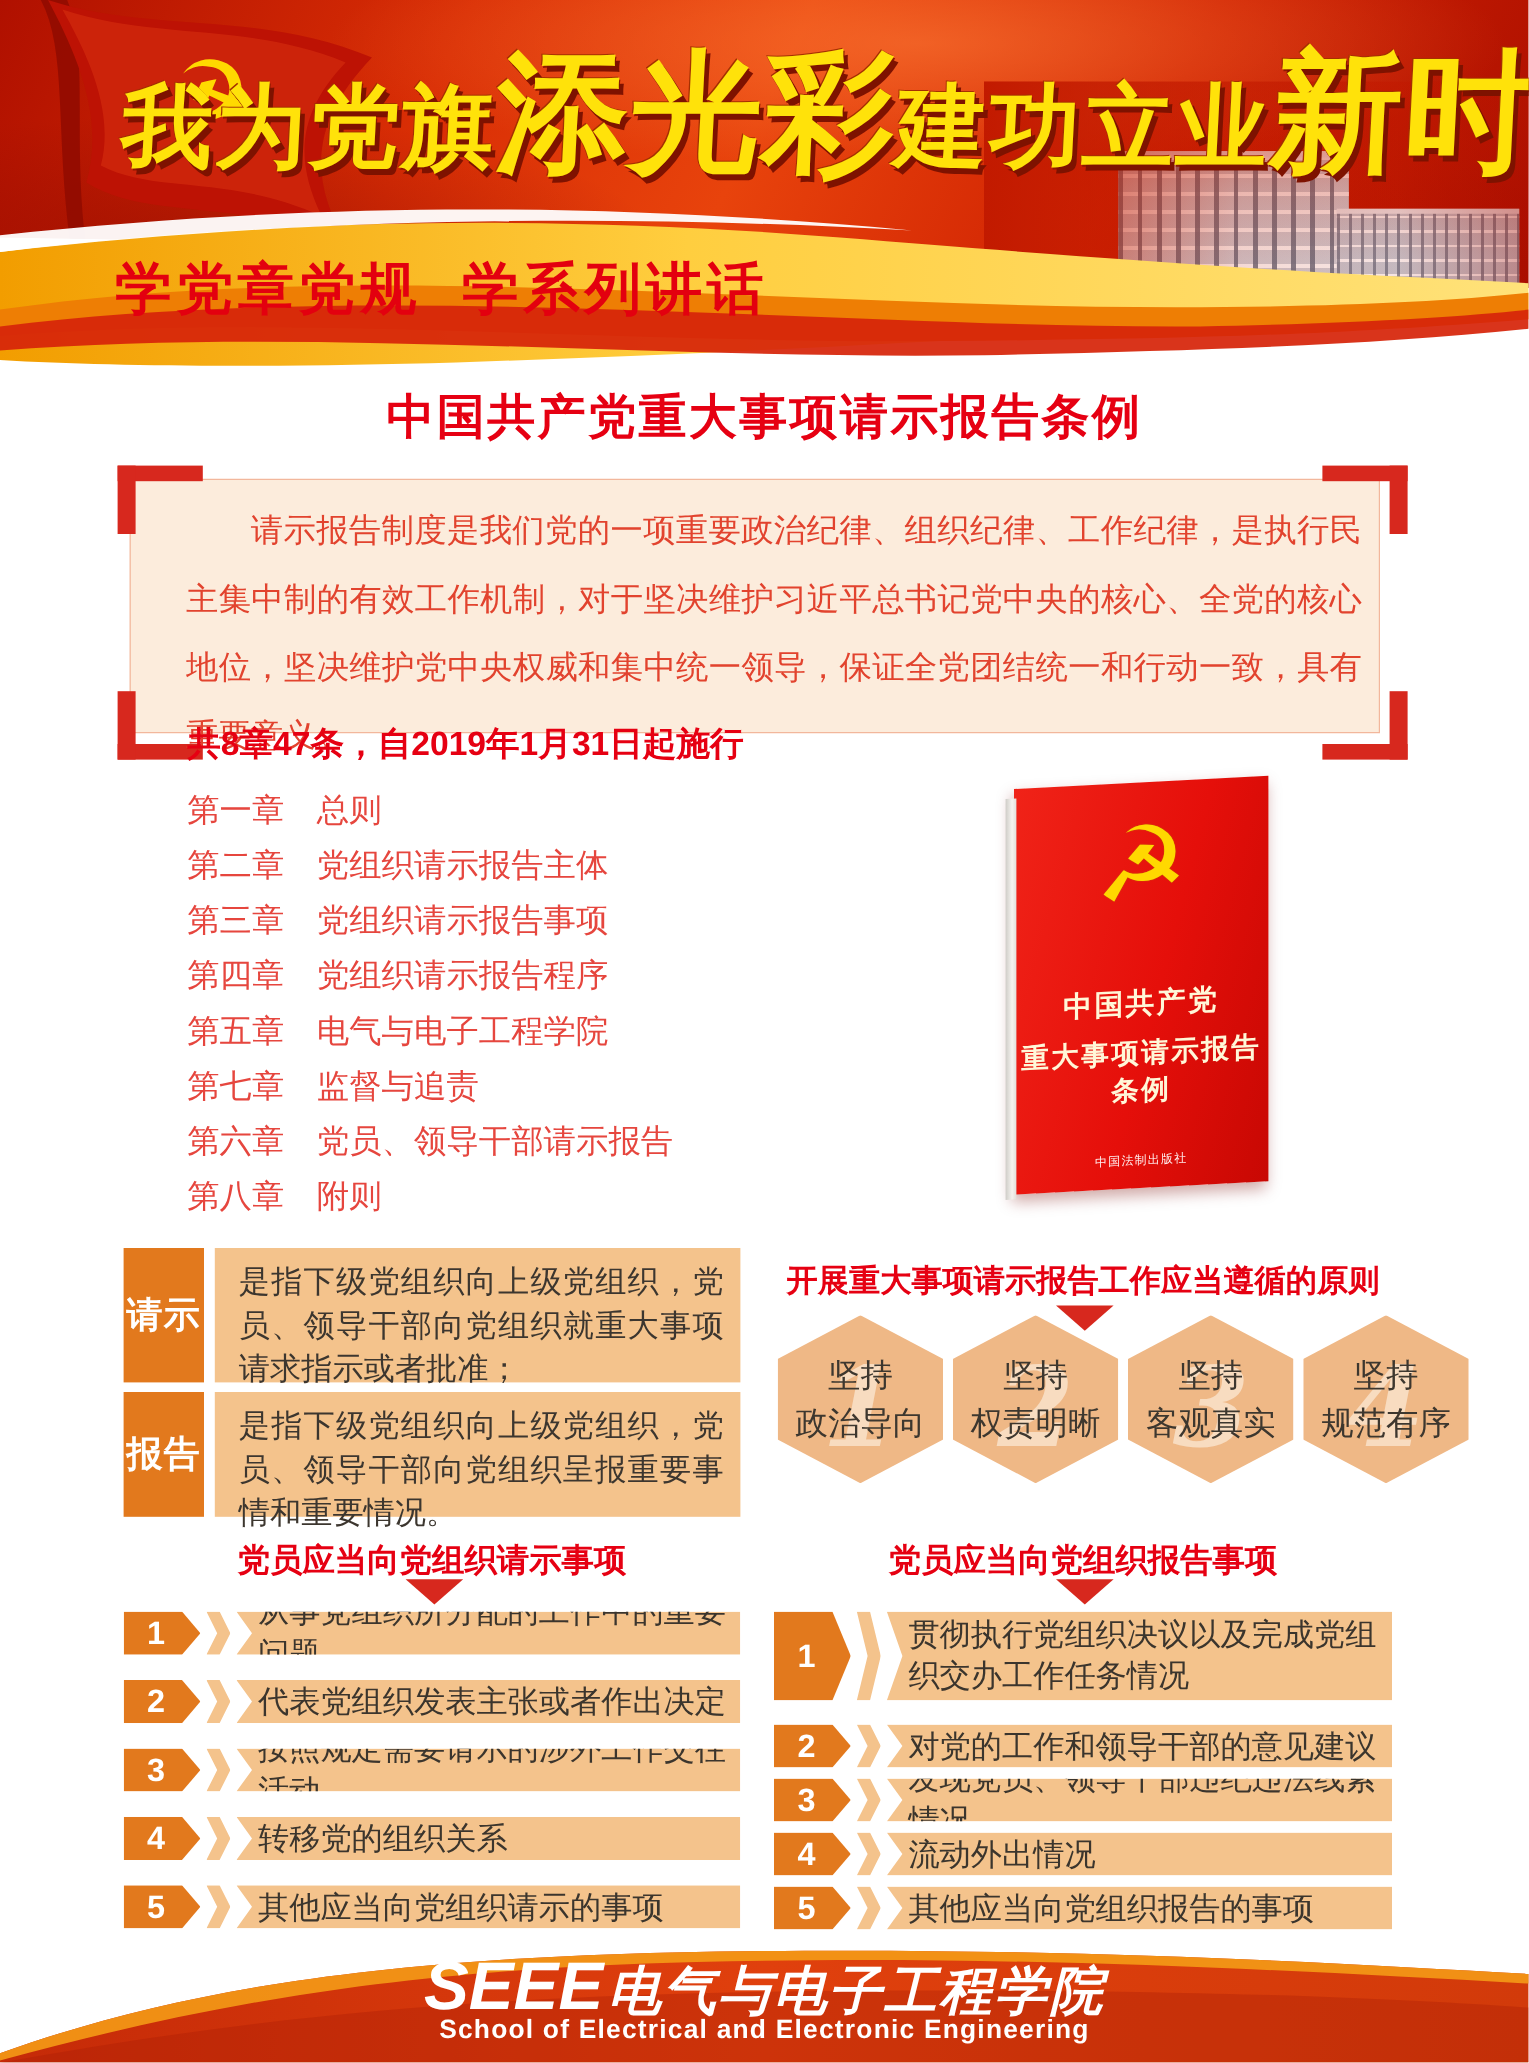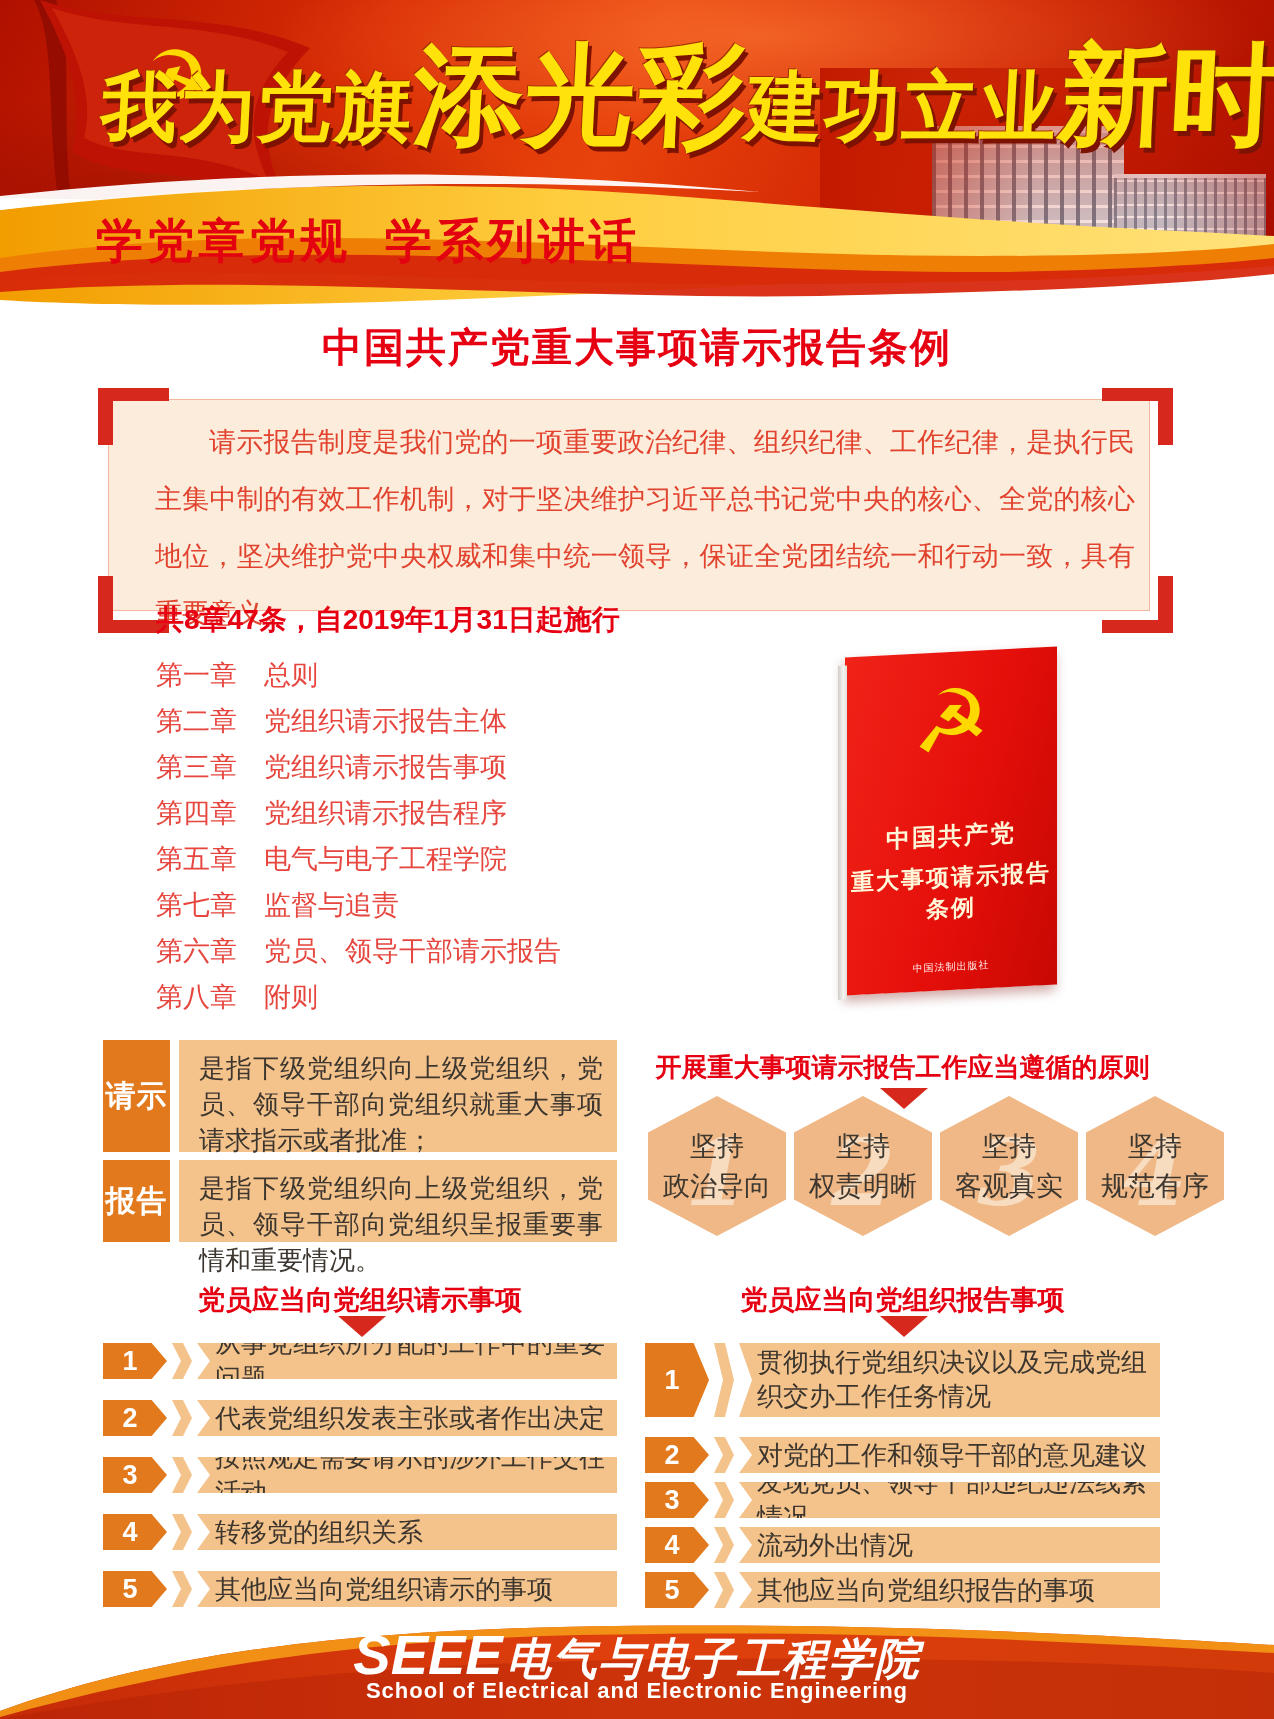--- a/index.html
+++ b/index.html
@@ -101,21 +101,21 @@
     font-size:86px;color:#ffd800;line-height:1;text-shadow:0 0 1px #b78900;}
   .book-title{position:absolute;left:0;right:0;top:168px;text-align:center;
     color:#fff7d8;font-weight:700;letter-spacing:2px;}
   .book-title .bt1{font-size:24px;display:block;margin-bottom:10px;}
   .book-title .bt2{font-size:23px;display:block;}
   .book-pub{position:absolute;left:0;right:0;bottom:16px;text-align:center;
     font-size:10px;color:#ffefef;letter-spacing:1px;}
   
   .def-row{position:absolute;left:103px;width:514px;display:flex;align-items:stretch;}
   .def-请示{top:1040px;height:112px;}
-  .def-报告{top:1160px;height:82px;}
+  .def-报告{top:1160px;height:104px;}
   .def-label{
     width:67px;background:#e2791d;color:#ffffff;font-size:30px;font-weight:700;
     display:flex;align-items:center;justify-content:center;letter-spacing:1px;flex:none;
   }
   .def-box{
     flex:1;margin-left:9px;background:#f4c38c;color:#3c362f;
     font-size:26px;line-height:36px;padding:10px 14px 6px 20px;text-align:justify;
   }
   
   .pr-title{position:absolute;left:645px;top:1050px;width:515px;text-align:center;

